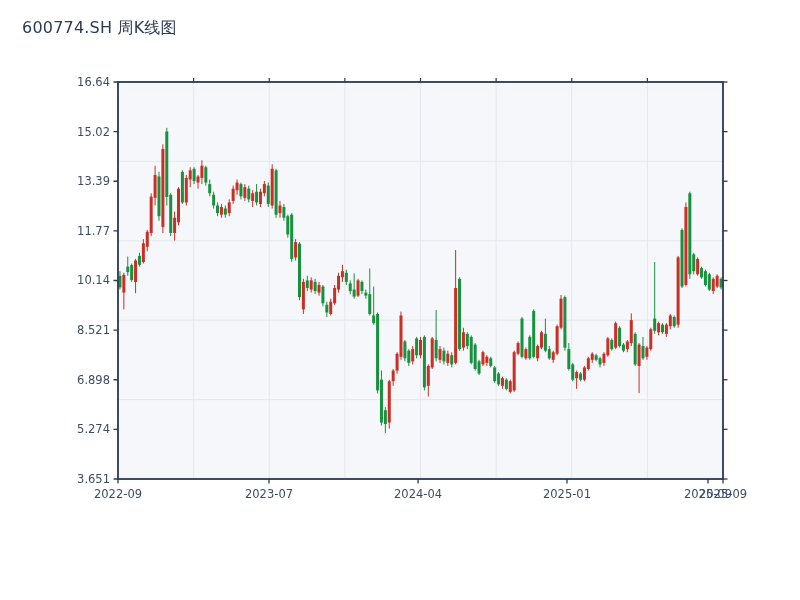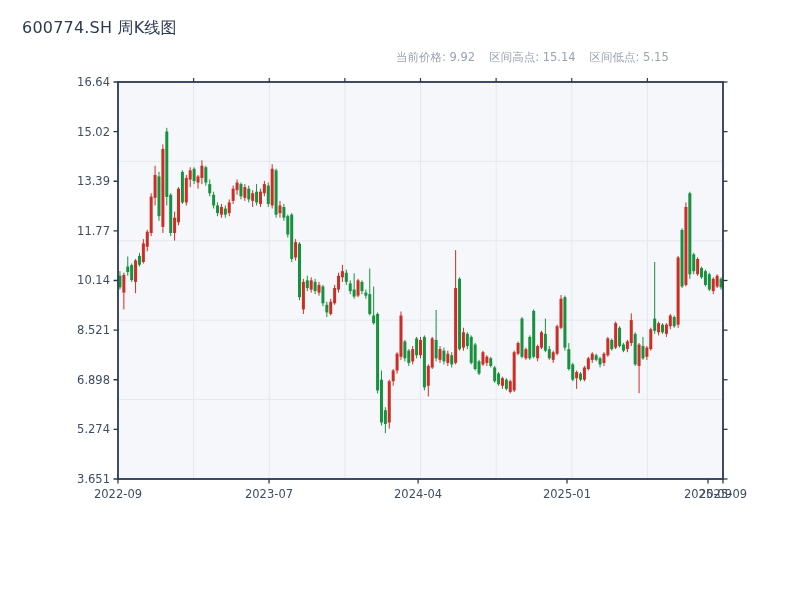--- a/index.html
+++ b/index.html
@@ -9,21 +9,20 @@
   .hdr-sub{position:absolute;left:22px;top:50px;font-size:11.5px;color:#9aa3b2;}
   .hdr-info{position:absolute;left:396px;top:50px;font-size:11.5px;color:#9aa3b2;white-space:pre;}
   .hdr-info span{margin-right:14px;}
   svg text{font-family:"DejaVu Sans","Liberation Sans",sans-serif;}
 </style>
 </head>
 <body>
 
 <div id="screen">
   <div class="hdr-title">600774.SH 周K线图</div>
-  <div class="hdr-info"><span>当前价格: 9.92</span><span>区间高点: 15.14</span><span>区间低点: 5.15</span></div>
   <svg id="chart" width="800" height="600" viewBox="0 0 800 600">
       <rect x="118" y="82" width="605" height="397" fill="#f5f7fa"></rect>
       <line x1="118" x2="723" y1="161.4" y2="161.4" stroke="#e4e8ee" stroke-width="1"></line>
       <line x1="118" x2="723" y1="240.8" y2="240.8" stroke="#e4e8ee" stroke-width="1"></line>
       <line x1="118" x2="723" y1="320.2" y2="320.2" stroke="#e4e8ee" stroke-width="1"></line>
       <line x1="118" x2="723" y1="399.6" y2="399.6" stroke="#e4e8ee" stroke-width="1"></line>
       <line x1="193.625" x2="193.625" y1="82" y2="479" stroke="#e4e8ee" stroke-width="1"></line>
       <line x1="269.25" x2="269.25" y1="82" y2="479" stroke="#e4e8ee" stroke-width="1"></line>
       <line x1="344.875" x2="344.875" y1="82" y2="479" stroke="#e4e8ee" stroke-width="1"></line>
       <line x1="420.5" x2="420.5" y1="82" y2="479" stroke="#e4e8ee" stroke-width="1"></line>

